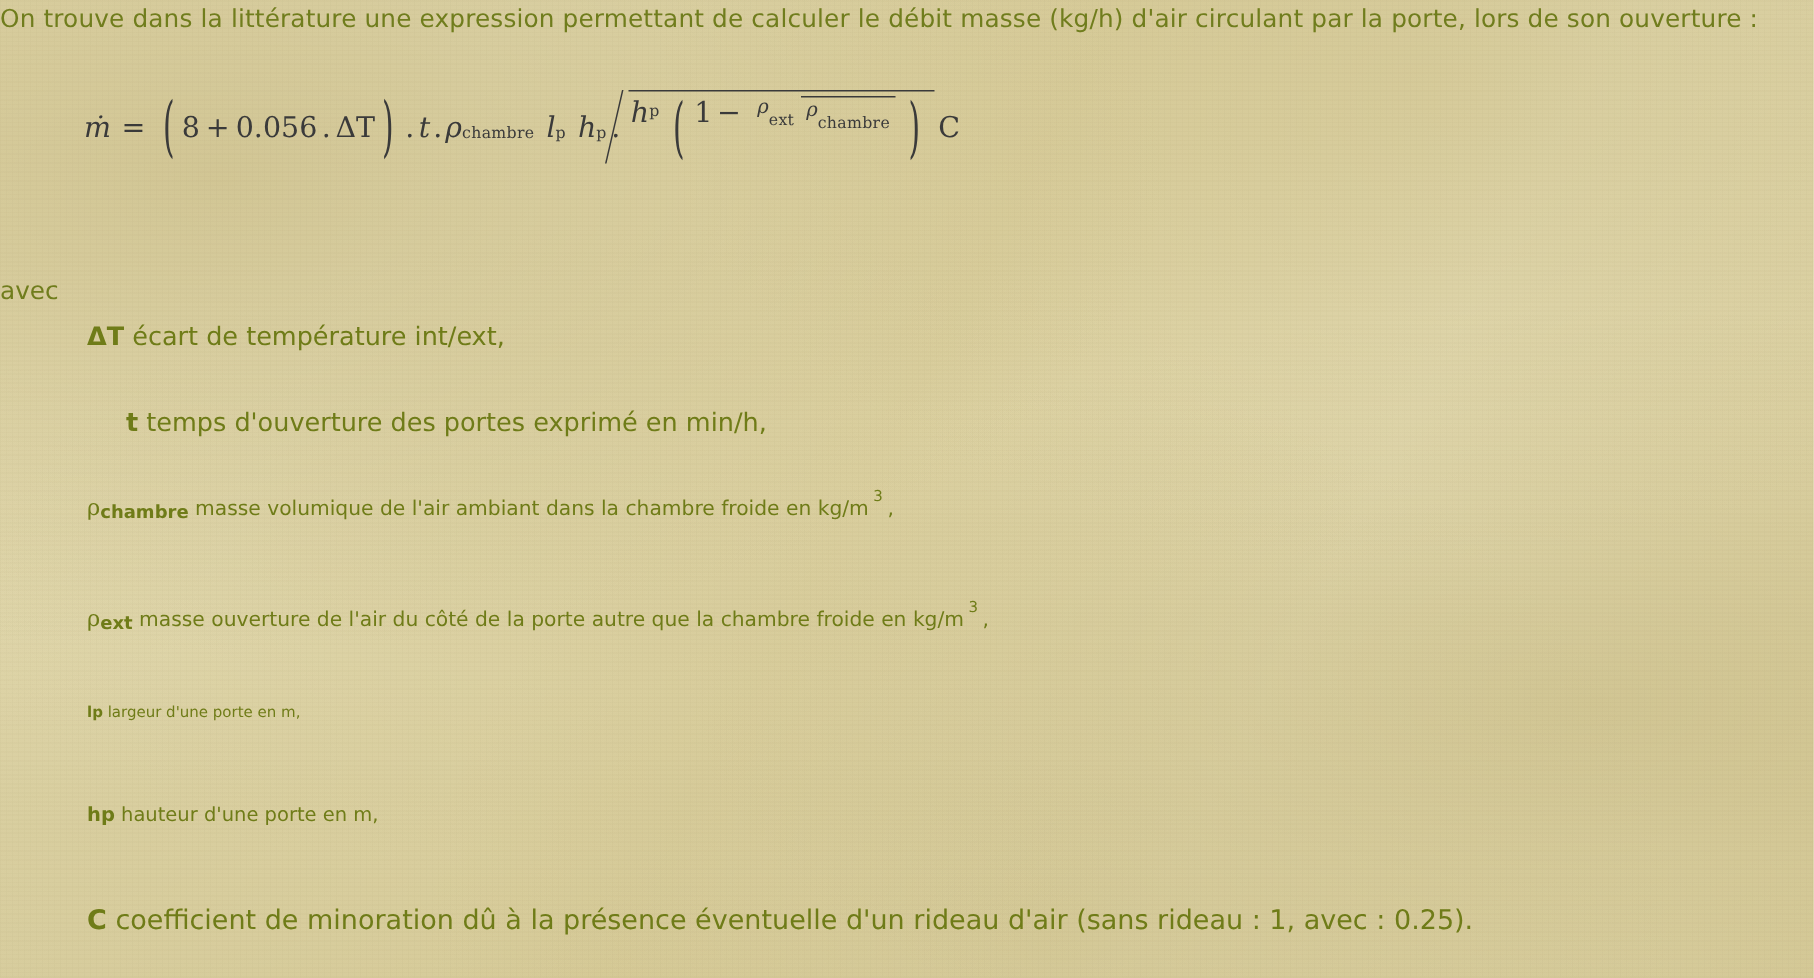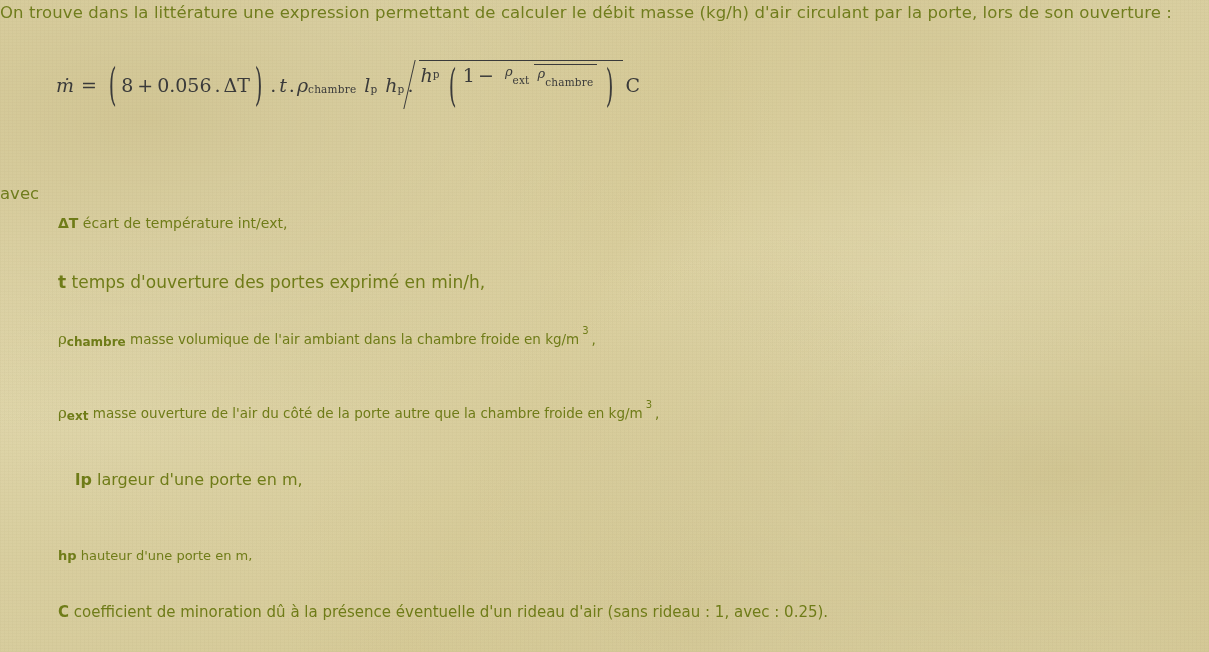--- a/index.html
+++ b/index.html
@@ -130,27 +130,27 @@
     width: 1100px;
   }
   .def {
     position: absolute;
     white-space: nowrap;
     color: #6f7c18;
   }
   .def .sym {
     font-weight: bold;
   }
-  .def-1 { top: 0px;   font-size: 14px; }
-  .def-2 { top: 57px;  font-size: 17px; }
+  .def-1 { top: 0px;   font-size: 17px; }
+  .def-2 { top: 57px;  font-size: 17px; margin-left: 26px; }
   .def-3 { top: 114px; font-size: 13.5px; }
   .def-4 { top: 188px; font-size: 13.5px; }
-  .def-5 { top: 255px; font-size: 16px; margin-left: 17px; }
-  .def-6 { top: 321px; font-size: 13px; margin-top: 12px; }
-  .def-7 { top: 388px; font-size: 15px; }
+  .def-5 { top: 255px; font-size: 10px; }
+  .def-6 { top: 321px; font-size: 13px; }
+  .def-7 { top: 388px; font-size: 18px; }
 
   .def .rho-sym {
     font-family: "DejaVu Serif", serif;
     font-size: 15px;
     font-weight: normal;
   }
   .def .sub-sym {
     font-size: 12px;
     font-weight: bold;
     position: relative;

